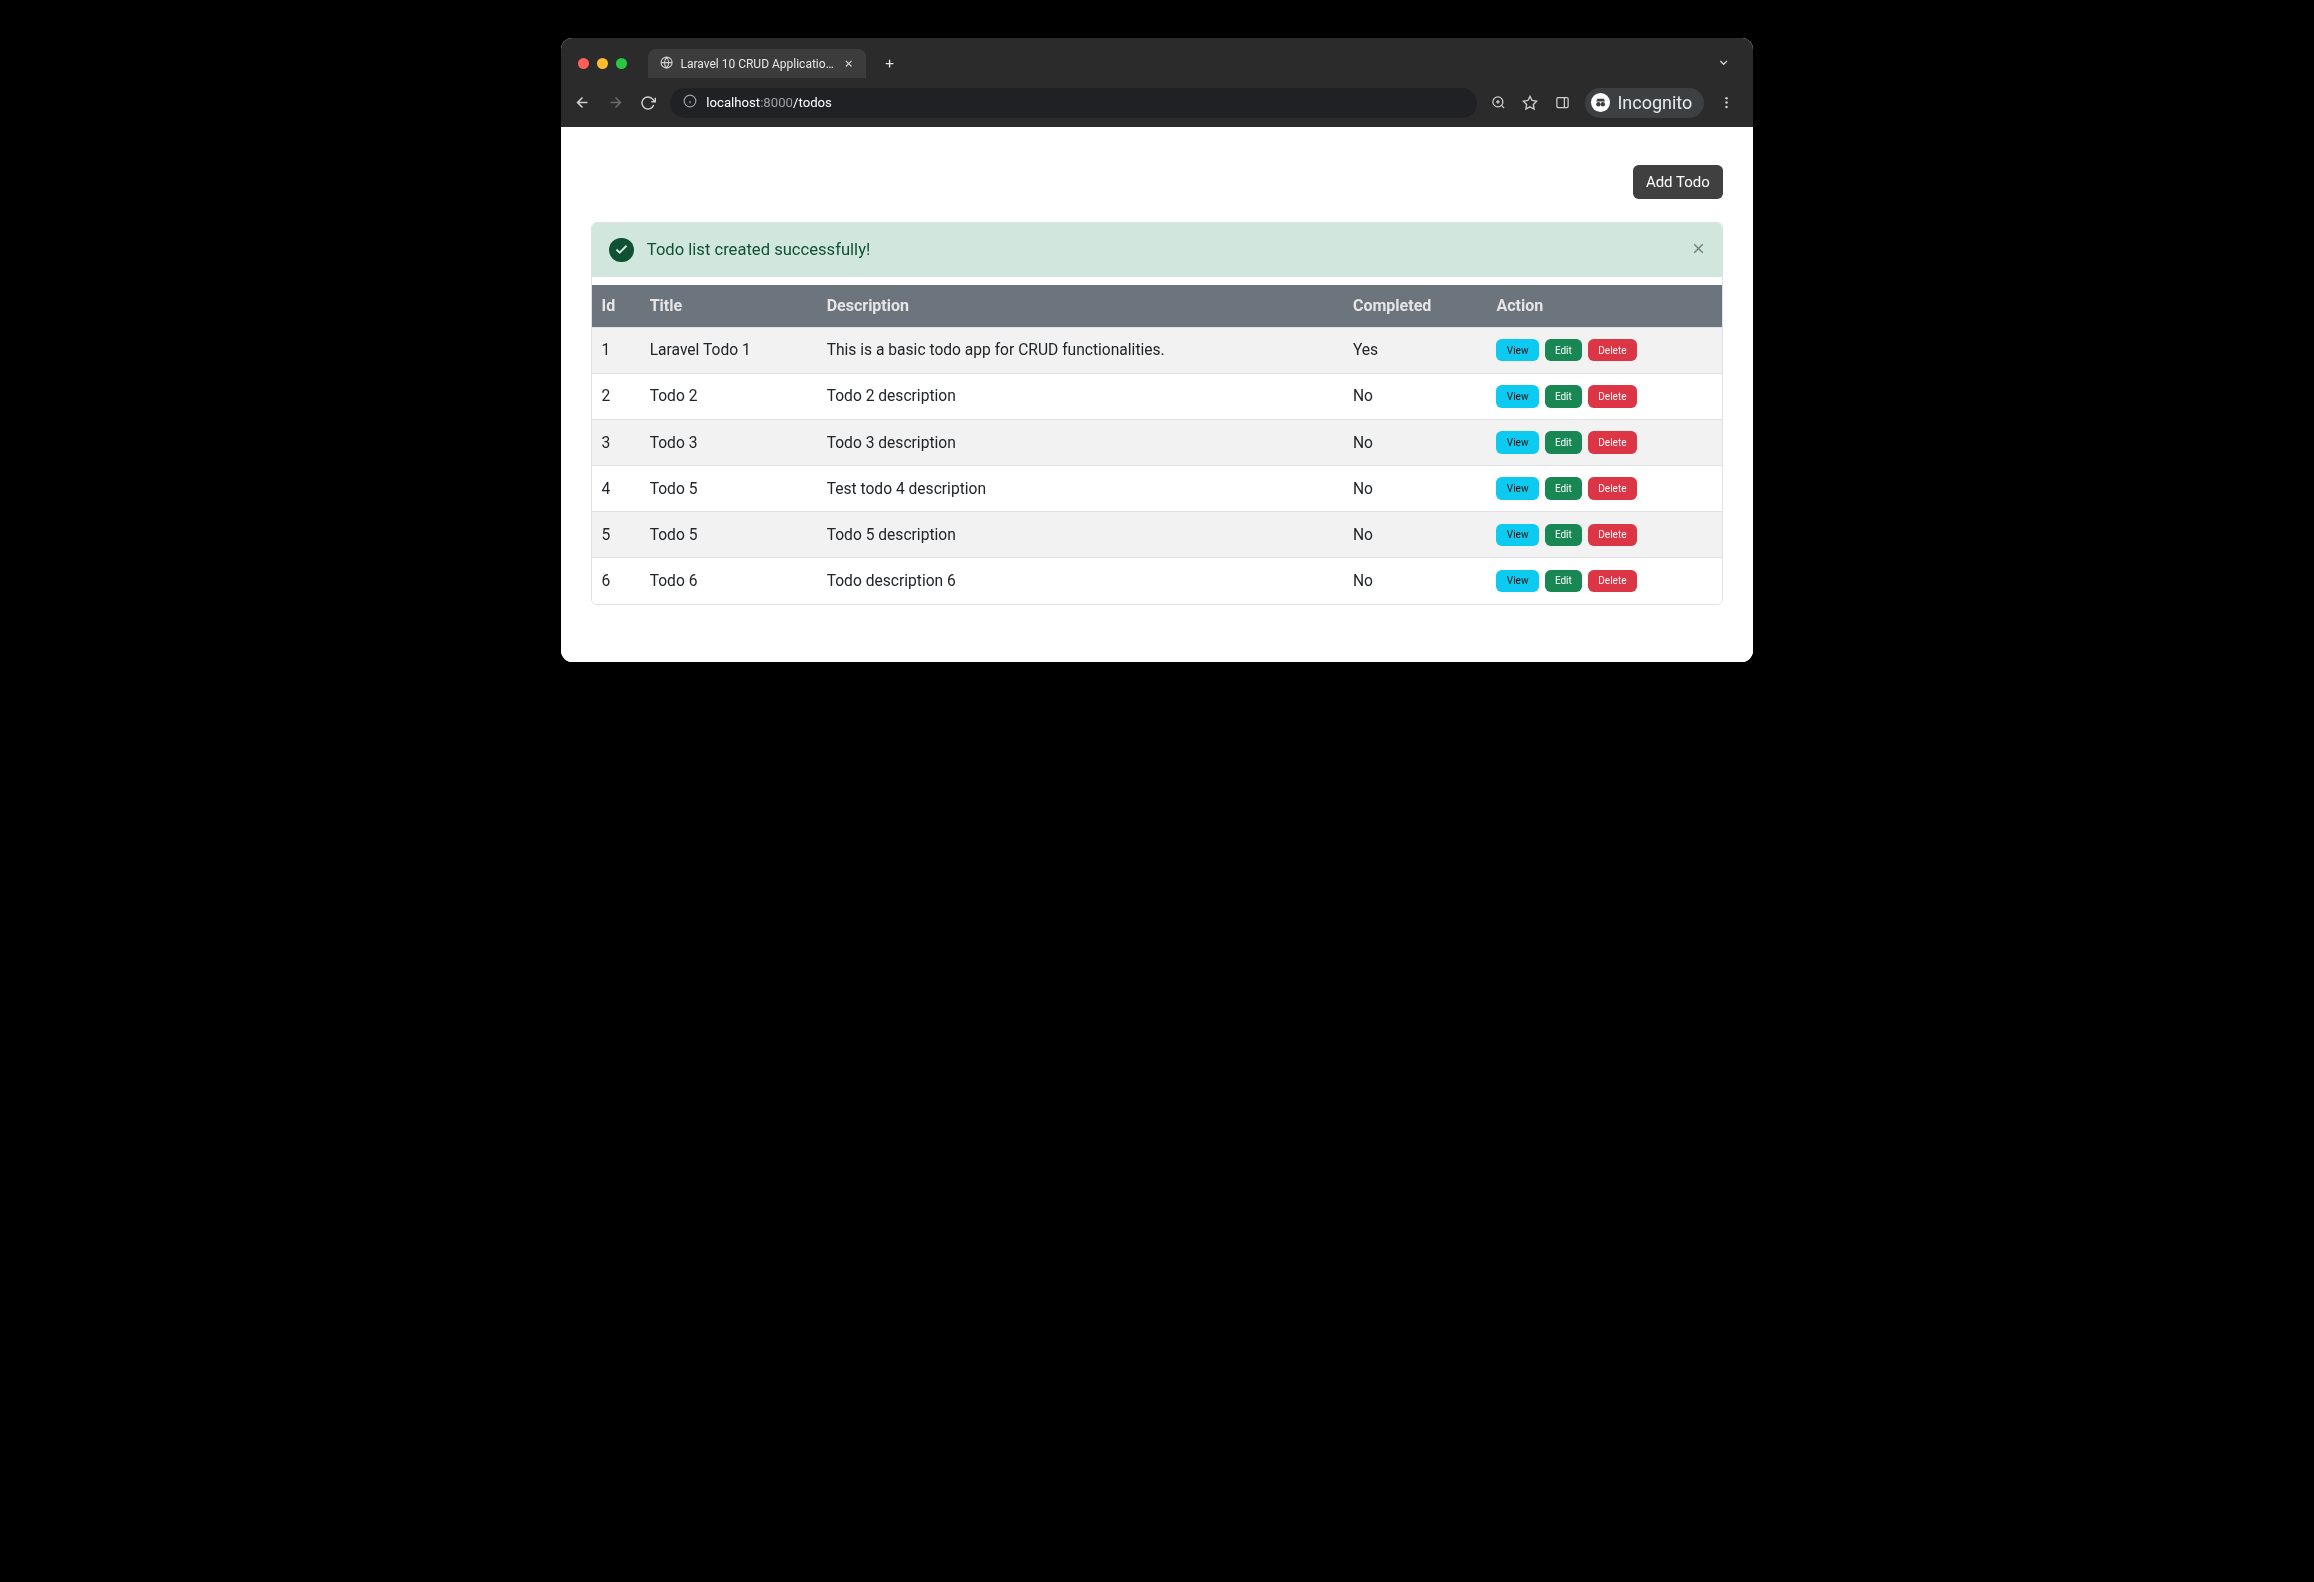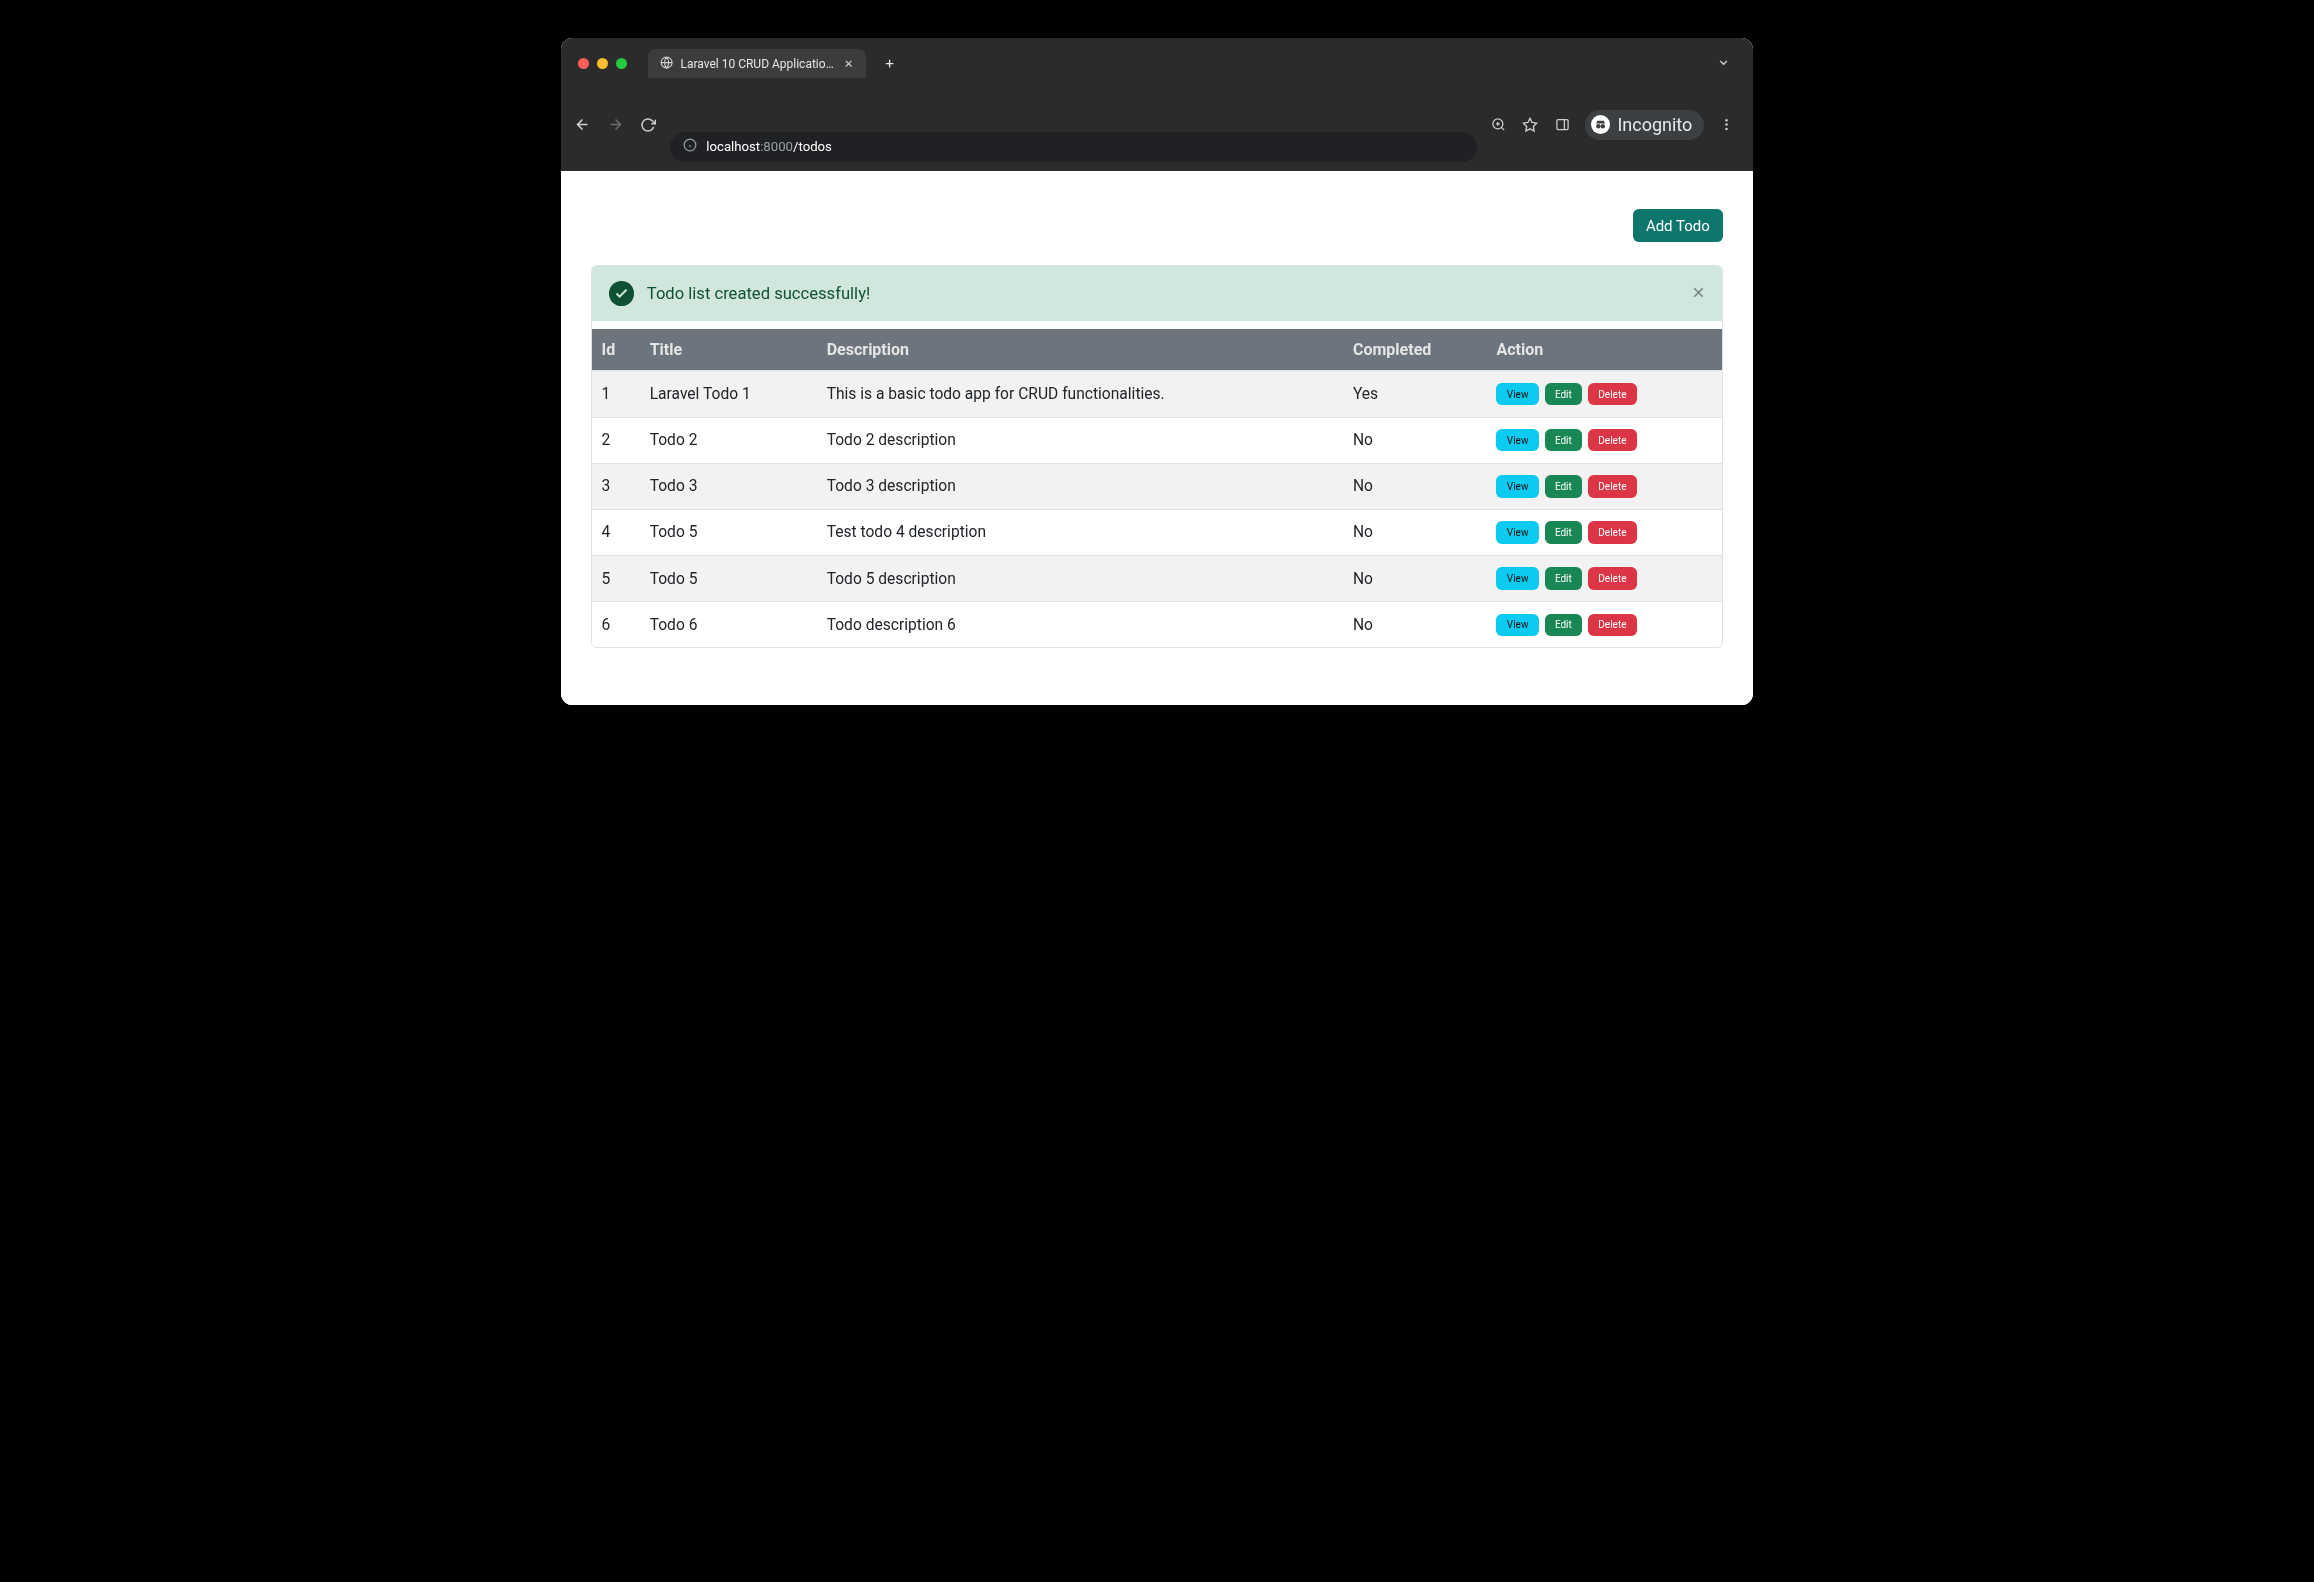--- a/index.html
+++ b/index.html
@@ -72,21 +72,20 @@
     .url-field {
       flex: 1;
       background: #202124;
       border-radius: 17px;
       padding: 6.6px 13.2px;
       display: flex;
       align-items: center;
       gap: 9.5px;
       color: #cfcfcf;
       font-size: 13.2px;
-      margin-top: 44px;
     }
     .url-host { color: #fff; }
     .url-port { color: #9aa0a6; }
     .url-path { color: #fff; }
     .chrome-right {
       display: flex;
       align-items: center;
       gap: 13.2px;
       padding-right: 5.7px;
     }
@@ -120,21 +119,21 @@
     .btn {
       border-radius: 5.7px;
       padding: 7.6px 13.2px;
       font-size: 15px;
       color: #fff;
       border: none;
       cursor: pointer;
       font-family: inherit;
     }
     .btn-sm { padding: 5.7px 10.4px; font-size: 10px; }
-    .btn-primary { background: #0f766e; }
+    .btn-primary { background: #404040; }
     .btn-info { background: #0dcaf0; color:#101010; }
     .btn-success { background: #198754; }
     .btn-danger { background: #dc3545; }
     .card {
       border: 0.9px solid #dee2e6;
       border-radius: 5.7px;
       overflow: hidden;
     }
     .alert {
       background: #d1e7dd;

